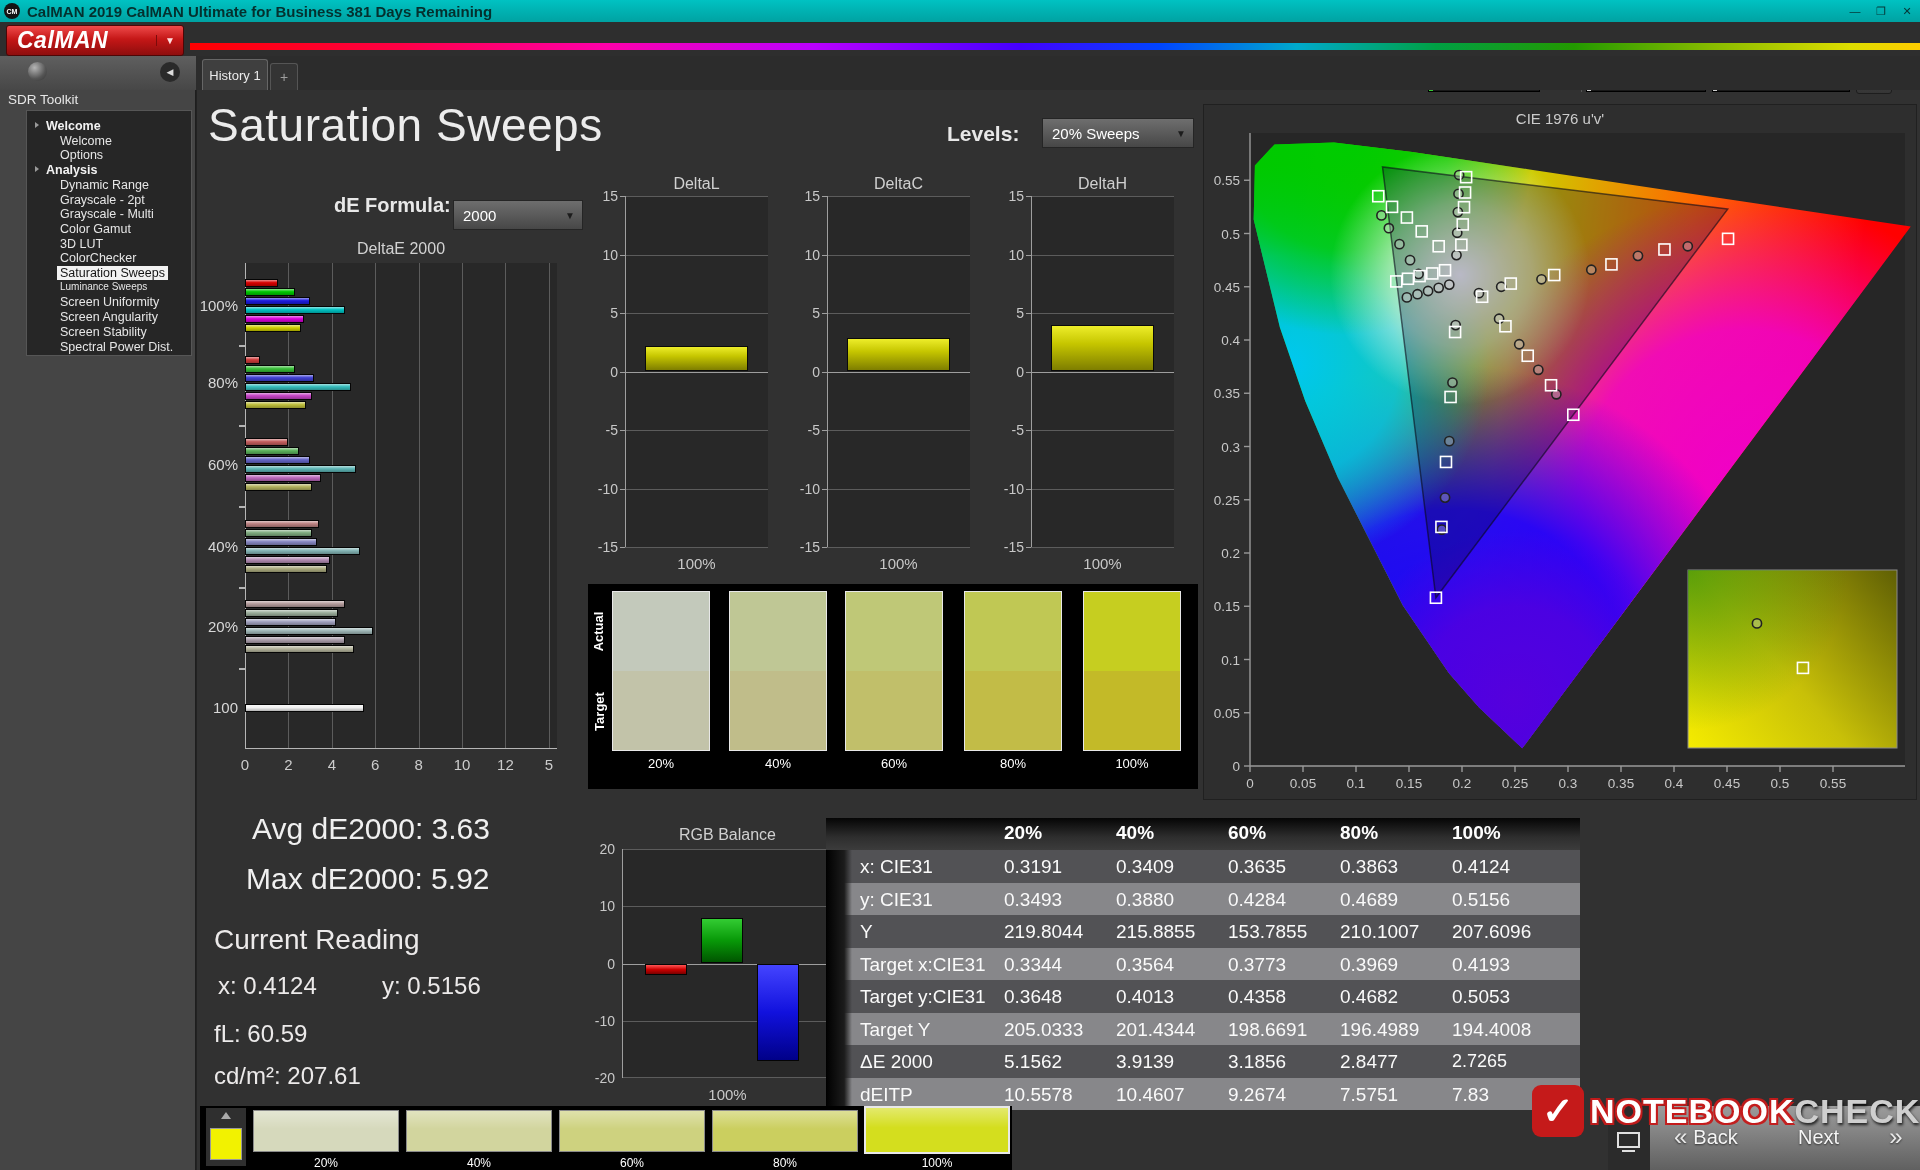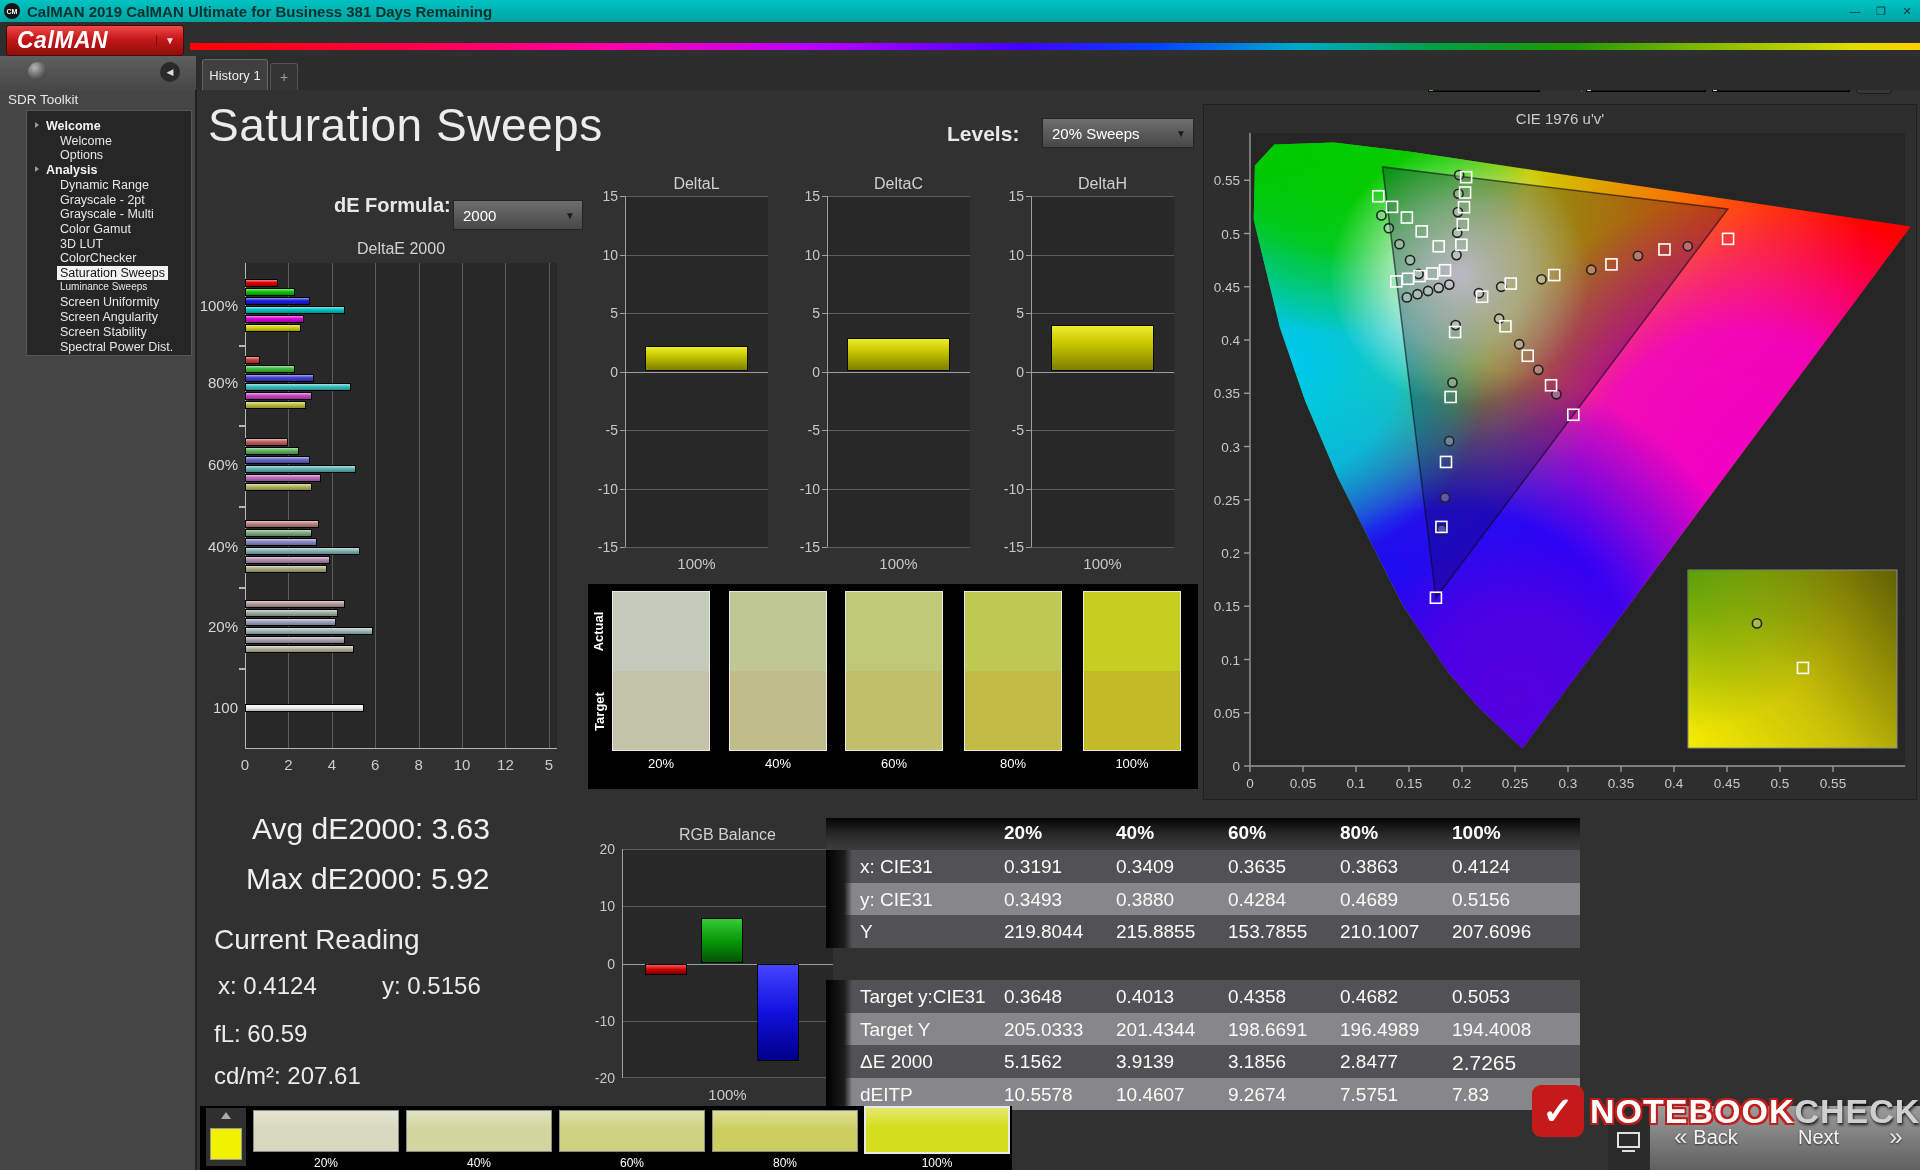--- a/index.html
+++ b/index.html
@@ -598,20 +598,29 @@
       </div>
       <div style="position: absolute; left: 0px; top: 97px; width: 754px; height: 32.5px; background: rgb(82, 82, 85); color: rgb(250, 250, 250);">
         <div style="position: absolute; left: 0px; top: 0px; width: 26px; height: 100%; background: linear-gradient(90deg, rgb(0, 0, 0), rgb(28, 28, 28) 70%, rgba(28, 28, 28, 0));"></div>
         <div style="position: absolute; left: 34px; top: 6px; font-size: 19px;">Y</div>
         <div style="position: absolute; left: 178px; top: 6px; font-size: 19px;">219.8044</div>
         <div style="position: absolute; left: 290px; top: 6px; font-size: 19px;">215.8855</div>
         <div style="position: absolute; left: 402px; top: 6px; font-size: 19px;">153.7855</div>
         <div style="position: absolute; left: 514px; top: 6px; font-size: 19px;">210.1007</div>
         <div style="position: absolute; left: 626px; top: 6px; font-size: 19px;">207.6096</div>
       </div>
+      <div style="position: absolute; left: 0px; top: 129.5px; width: 754px; height: 32.5px; background: rgb(135, 135, 138); color: rgb(250, 250, 250);">
+        <div style="position: absolute; left: 0px; top: 0px; width: 26px; height: 100%; background: linear-gradient(90deg, rgb(0, 0, 0), rgb(28, 28, 28) 70%, rgba(28, 28, 28, 0));"></div>
+        <div style="position: absolute; left: 34px; top: 6px; font-size: 19px;">Target x:CIE31</div>
+        <div style="position: absolute; left: 178px; top: 6px; font-size: 19px;">0.3344</div>
+        <div style="position: absolute; left: 290px; top: 6px; font-size: 19px;">0.3564</div>
+        <div style="position: absolute; left: 402px; top: 6px; font-size: 19px;">0.3773</div>
+        <div style="position: absolute; left: 514px; top: 6px; font-size: 19px;">0.3969</div>
+        <div style="position: absolute; left: 626px; top: 6px; font-size: 19px;">0.4193</div>
+      </div>
       <div style="position: absolute; left: 0px; top: 162px; width: 754px; height: 32.5px; background: rgb(82, 82, 85); color: rgb(250, 250, 250);">
         <div style="position: absolute; left: 0px; top: 0px; width: 26px; height: 100%; background: linear-gradient(90deg, rgb(0, 0, 0), rgb(28, 28, 28) 70%, rgba(28, 28, 28, 0));"></div>
         <div style="position: absolute; left: 34px; top: 6px; font-size: 19px;">Target y:CIE31</div>
         <div style="position: absolute; left: 178px; top: 6px; font-size: 19px;">0.3648</div>
         <div style="position: absolute; left: 290px; top: 6px; font-size: 19px;">0.4013</div>
         <div style="position: absolute; left: 402px; top: 6px; font-size: 19px;">0.4358</div>
         <div style="position: absolute; left: 514px; top: 6px; font-size: 19px;">0.4682</div>
         <div style="position: absolute; left: 626px; top: 6px; font-size: 19px;">0.5053</div>
       </div>
       <div style="position: absolute; left: 0px; top: 194.5px; width: 754px; height: 32.5px; background: rgb(135, 135, 138); color: rgb(250, 250, 250);">
@@ -623,21 +632,21 @@
         <div style="position: absolute; left: 514px; top: 6px; font-size: 19px;">196.4989</div>
         <div style="position: absolute; left: 626px; top: 6px; font-size: 19px;">194.4008</div>
       </div>
       <div style="position: absolute; left: 0px; top: 227px; width: 754px; height: 32.5px; background: rgb(82, 82, 85); color: rgb(250, 250, 250);">
         <div style="position: absolute; left: 0px; top: 0px; width: 26px; height: 100%; background: linear-gradient(90deg, rgb(0, 0, 0), rgb(28, 28, 28) 70%, rgba(28, 28, 28, 0));"></div>
         <div style="position: absolute; left: 34px; top: 6px; font-size: 19px;">ΔE 2000</div>
         <div style="position: absolute; left: 178px; top: 6px; font-size: 19px;">5.1562</div>
         <div style="position: absolute; left: 290px; top: 6px; font-size: 19px;">3.9139</div>
         <div style="position: absolute; left: 402px; top: 6px; font-size: 19px;">3.1856</div>
         <div style="position: absolute; left: 514px; top: 6px; font-size: 19px;">2.8477</div>
-        <div style="position: absolute; left: 626px; top: 6px; font-size: 21px;">2.7265</div>
+        <div style="position: absolute; left: 626px; top: 6px; font-size: 18px;">2.7265</div>
       </div>
       <div style="position: absolute; left: 0px; top: 259.5px; width: 754px; height: 32.5px; background: rgb(135, 135, 138); color: rgb(250, 250, 250);">
         <div style="position: absolute; left: 0px; top: 0px; width: 26px; height: 100%; background: linear-gradient(90deg, rgb(0, 0, 0), rgb(28, 28, 28) 70%, rgba(28, 28, 28, 0));"></div>
         <div style="position: absolute; left: 34px; top: 6px; font-size: 19px;">dEITP</div>
         <div style="position: absolute; left: 178px; top: 6px; font-size: 19px;">10.5578</div>
         <div style="position: absolute; left: 290px; top: 6px; font-size: 19px;">10.4607</div>
         <div style="position: absolute; left: 402px; top: 6px; font-size: 19px;">9.2674</div>
         <div style="position: absolute; left: 514px; top: 6px; font-size: 19px;">7.5751</div>
         <div style="position: absolute; left: 626px; top: 6px; font-size: 19px;">7.83</div>
       </div>

